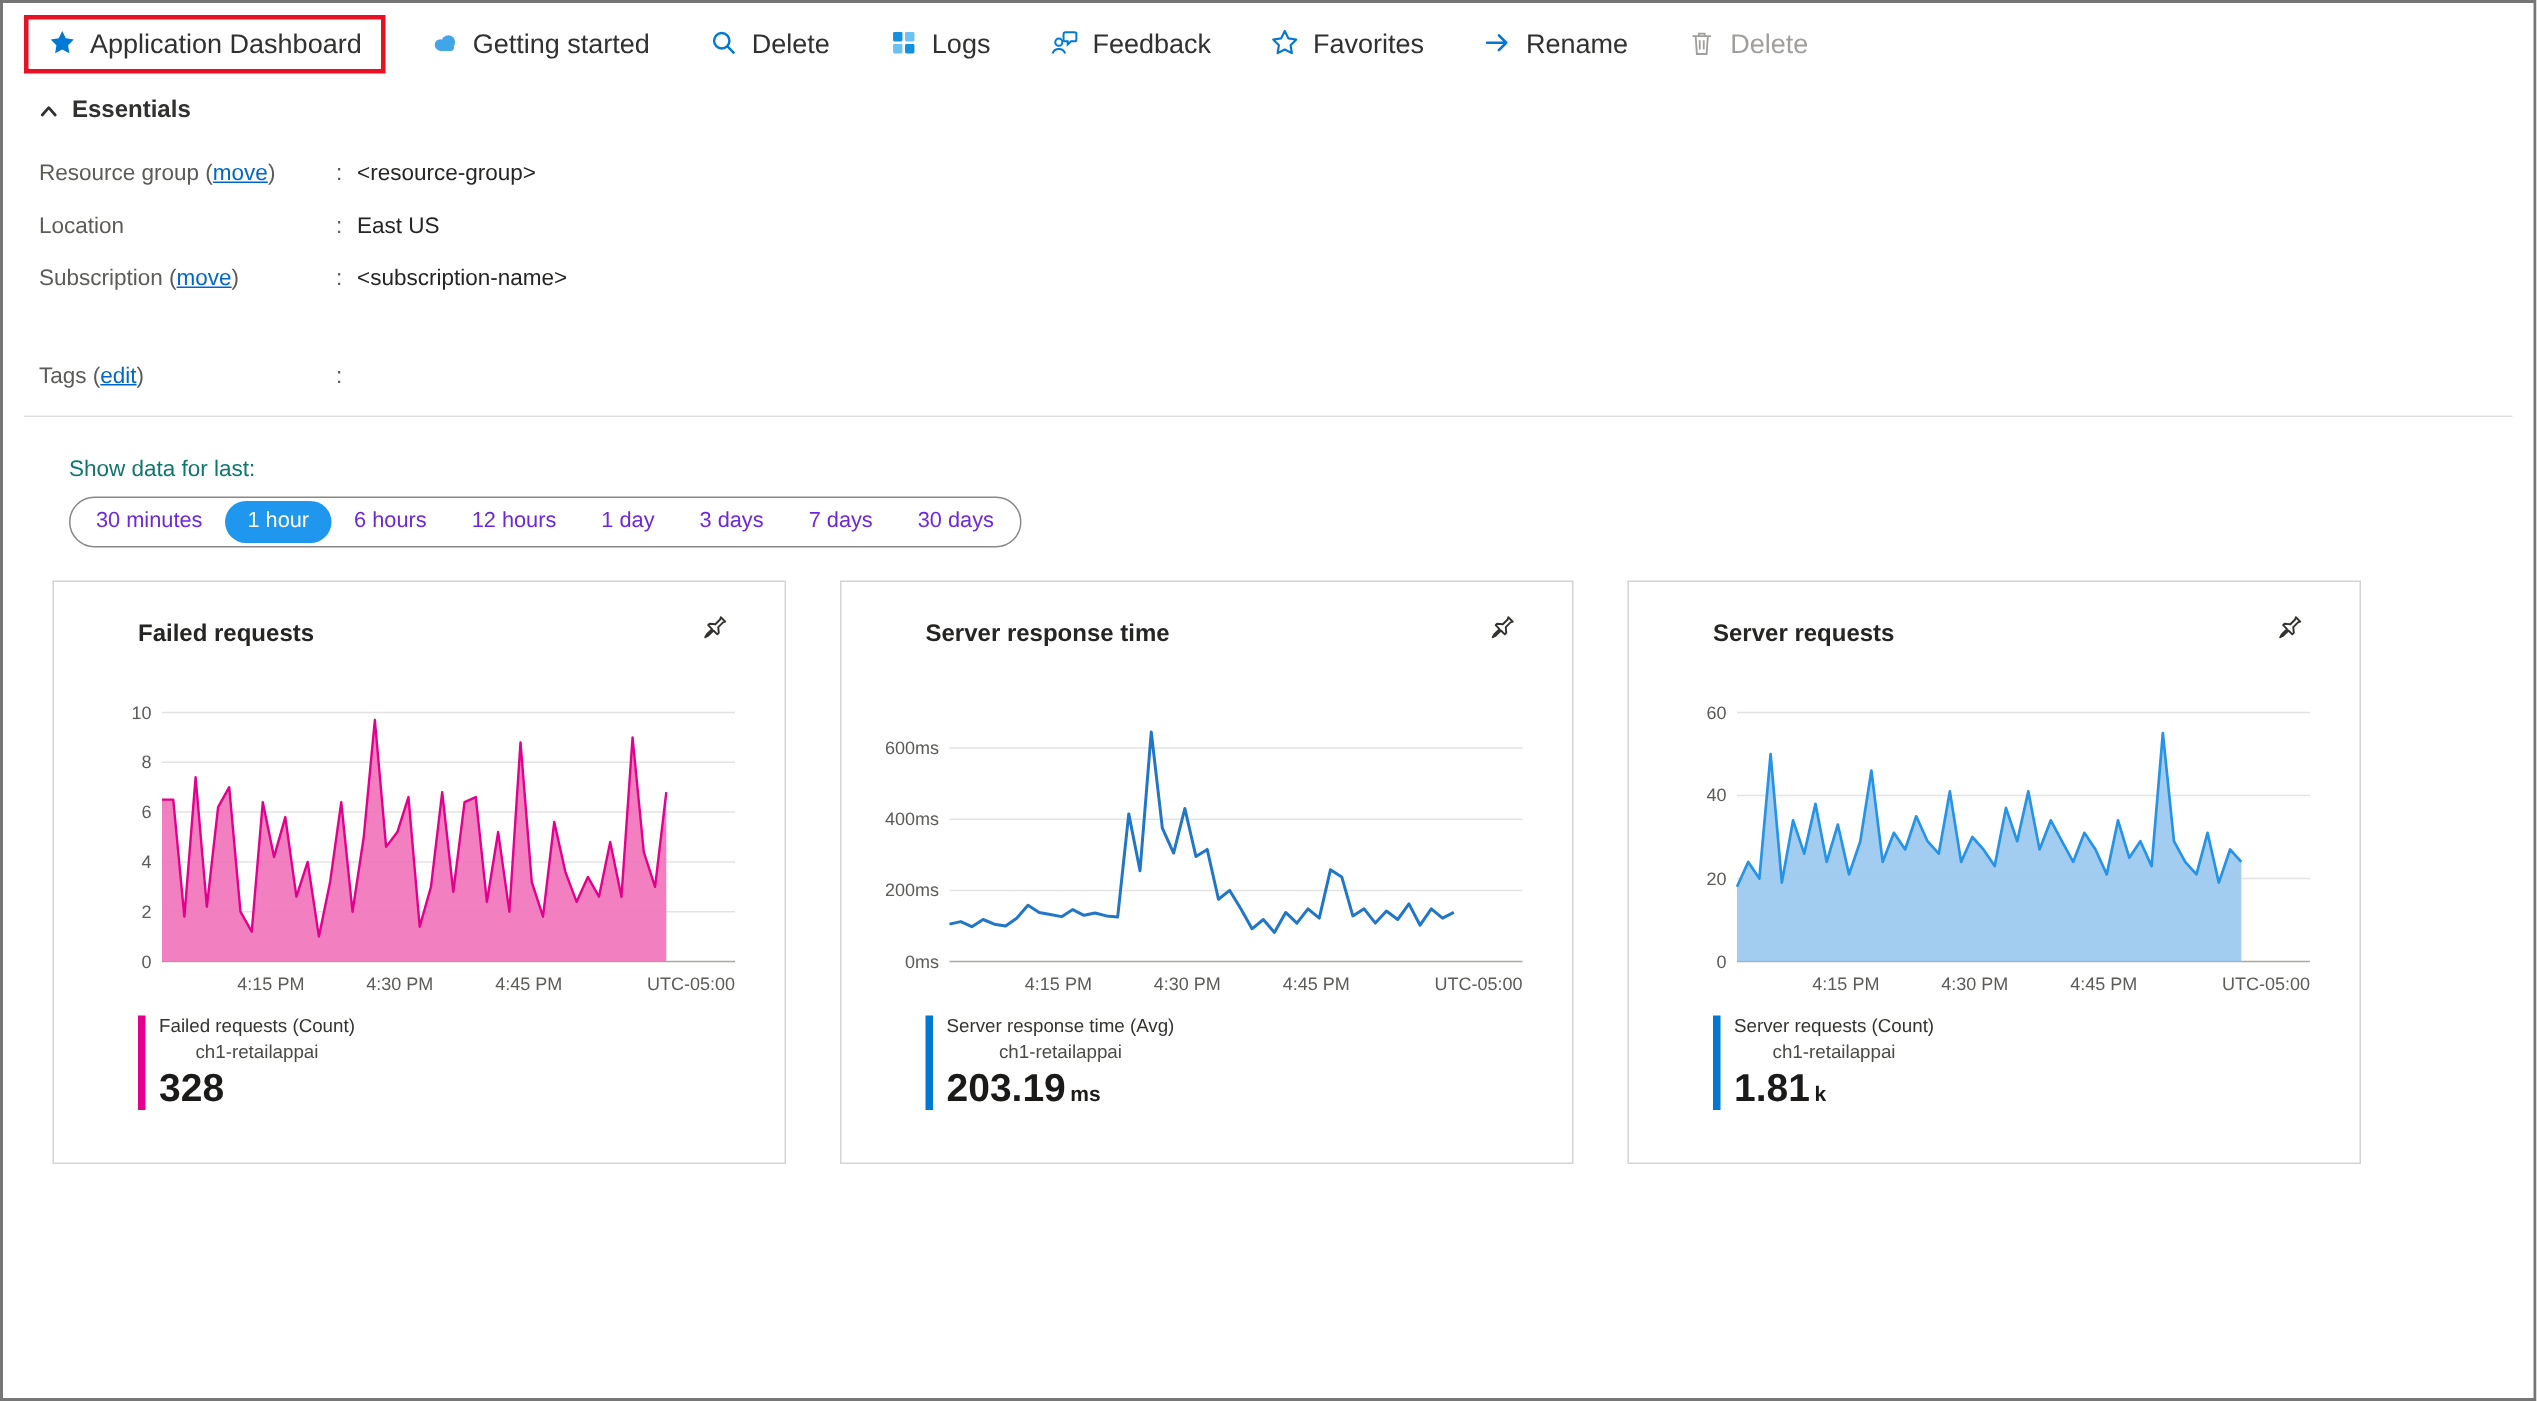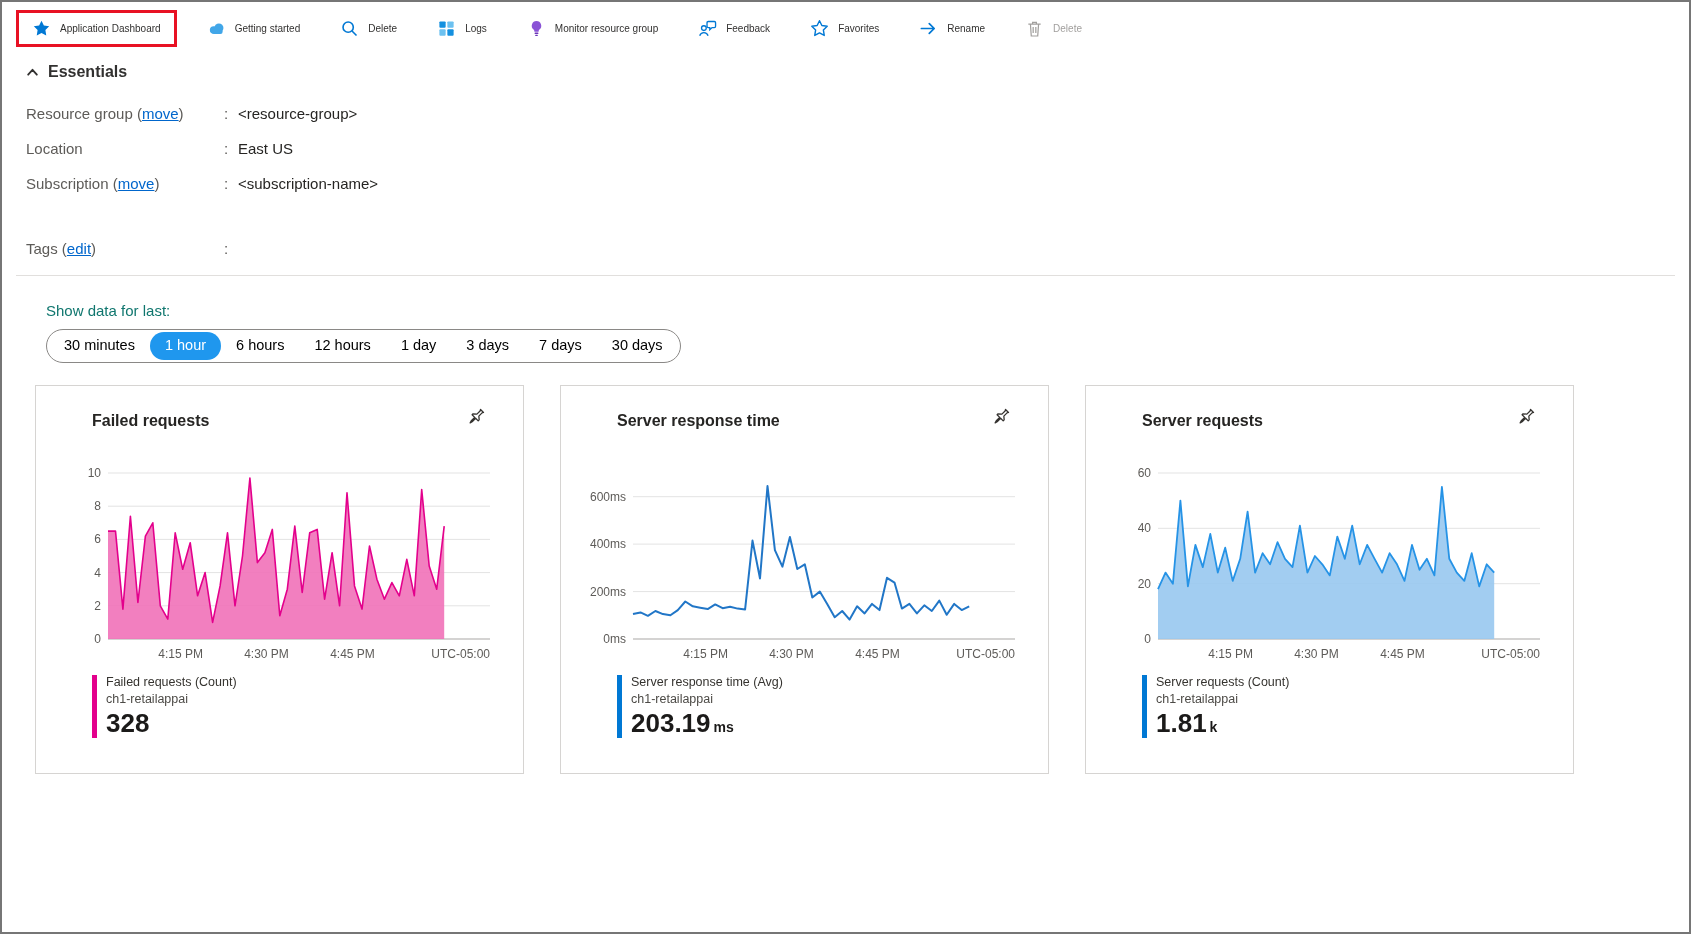--- a/index.html
+++ b/index.html
@@ -15,23 +15,23 @@
     overflow: hidden;
     position: relative;
   }
   
   .toolbar {
     display: flex; align-items: center;
     padding: 8px 10px 4px 14px;
     white-space: nowrap;
   }
   .tb-item {
-    display: inline-flex; align-items: center; gap: 9px;
+    display: inline-flex; align-items: flex-start; gap: 9px;
     padding: 9px 16px;
-    font-size: 10px; color: #323130;
+    font-size: 18px; color: #323130;
     cursor: pointer; user-select: none;
     margin-right: 8px;
   }
   .tb-item.highlighted {
     border: 3px solid #e81123;
     padding: 6px 13px;
     margin-right: 14px;
   }
   .tb-item.disabled { color: #a19f9d; cursor: default; }
   .icon { display: inline-flex; align-items: center; }
@@ -66,21 +66,21 @@
   .time-pill {
     display: inline-flex; align-items: center;
     border: 1px solid #8a8886;
     border-radius: 17px;
     padding: 2px;
     background: #fff;
   }
   .time-option {
     font-family: inherit;
     font-size: 14.5px;
-    color: #000000;
+    color: #6d28d9;
     background: transparent;
     border: none;
     border-radius: 14px;
     padding: 6px 15px;
     cursor: pointer;
     line-height: 1.1;
   }
   .time-option.selected { background: #1f97ee; color: #ffffff; }
   
   .cards { display: flex; gap: 36px; padding: 22px 0 0 33px; }
@@ -90,21 +90,21 @@
     border: 1px solid #d6d4d2;
     padding: 18px 24px 14px 24px;
   }
   .card-head { display: flex; justify-content: space-between; align-items: flex-start; }
   .card-title { font-size: 16px; font-weight: 700; color: #262523; margin: 8px 0 0 32px; }
   .pin-btn { background: none; border: none; cursor: pointer; padding: 2px; margin-right: 10px; }
   .chart-svg { display: block; margin-top: 34px; }
   .legend { display: flex; margin: 8px 0 0 32px; }
   .legend-bar { width: 5px; height: 63px; margin-right: 9px; flex: 0 0 auto; }
   .legend-metric { font-size: 12.5px; color: #35332f; }
-  .legend-resource { font-size: 12.5px; color: #4c4a46; margin-top: 3px; }
+  .legend-resource { font-size: 12.5px; color: #4c4a46; margin-top: 3px; text-align: center; }
   .legend-value { font-size: 26px; font-weight: 700; color: #1b1a19; margin-top: 4px; line-height: 1; }
   .legend-unit { font-size: 14px; font-weight: 600; margin-left: 3px; }
 </style>
 </head>
 <body>
 
 <div class="frame">
 
   <div class="toolbar">
     <div class="tb-item highlighted">
@@ -142,30 +142,20 @@
         <svg width="19" height="19" viewBox="0 0 20 20">
             <rect x="2.5" y="2.5" width="6.6" height="6.6" rx="1" fill="#1490df"></rect>
             <rect x="10.9" y="2.5" width="6.6" height="6.6" rx="1" fill="#6cc1f0"></rect>
             <rect x="2.5" y="10.9" width="6.6" height="6.6" rx="1" fill="#6cc1f0"></rect>
             <rect x="10.9" y="10.9" width="6.6" height="6.6" rx="1" fill="#1490df"></rect>
           </svg>
       </span>
       <span>Logs</span>
     </div>
 
-    <div class="tb-item">
-      <span class="icon">
-        <svg width="19" height="19" viewBox="0 0 20 20">
-            <path d="M10 2.2a5 5 0 013.1 8.9c-.55.45-.85 1.1-.85 1.8v.4h-4.5v-.4c0-.7-.3-1.35-.85-1.8A5 5 0 0110 2.2z" fill="#8a53d6"></path>
-            <rect x="7.9" y="14.2" width="4.2" height="1.5" rx=".75" fill="#6b34b8"></rect>
-            <rect x="8.5" y="16.5" width="3" height="1.4" rx=".7" fill="#6b34b8"></rect>
-          </svg>
-      </span>
-      <span>Monitor resource group</span>
-    </div>
 
     <div class="tb-item">
       <span class="icon">
         <svg width="19" height="19" viewBox="0 0 20 20" fill="none" stroke="#0078d4" stroke-width="1.4">
             <circle cx="6.2" cy="9.6" r="2.5"></circle>
             <path d="M1.8 17.6a4.6 4.6 0 018.8 0"></path>
             <path d="M10.8 2.6h6.4a1.3 1.3 0 011.3 1.3v3.8a1.3 1.3 0 01-1.3 1.3h-2.4l-2.4 2.2v-2.2h-1.6a1.3 1.3 0 01-1.3-1.3V3.9a1.3 1.3 0 011.3-1.3z"></path>
           </svg>
       </span>
       <span>Feedback</span>

